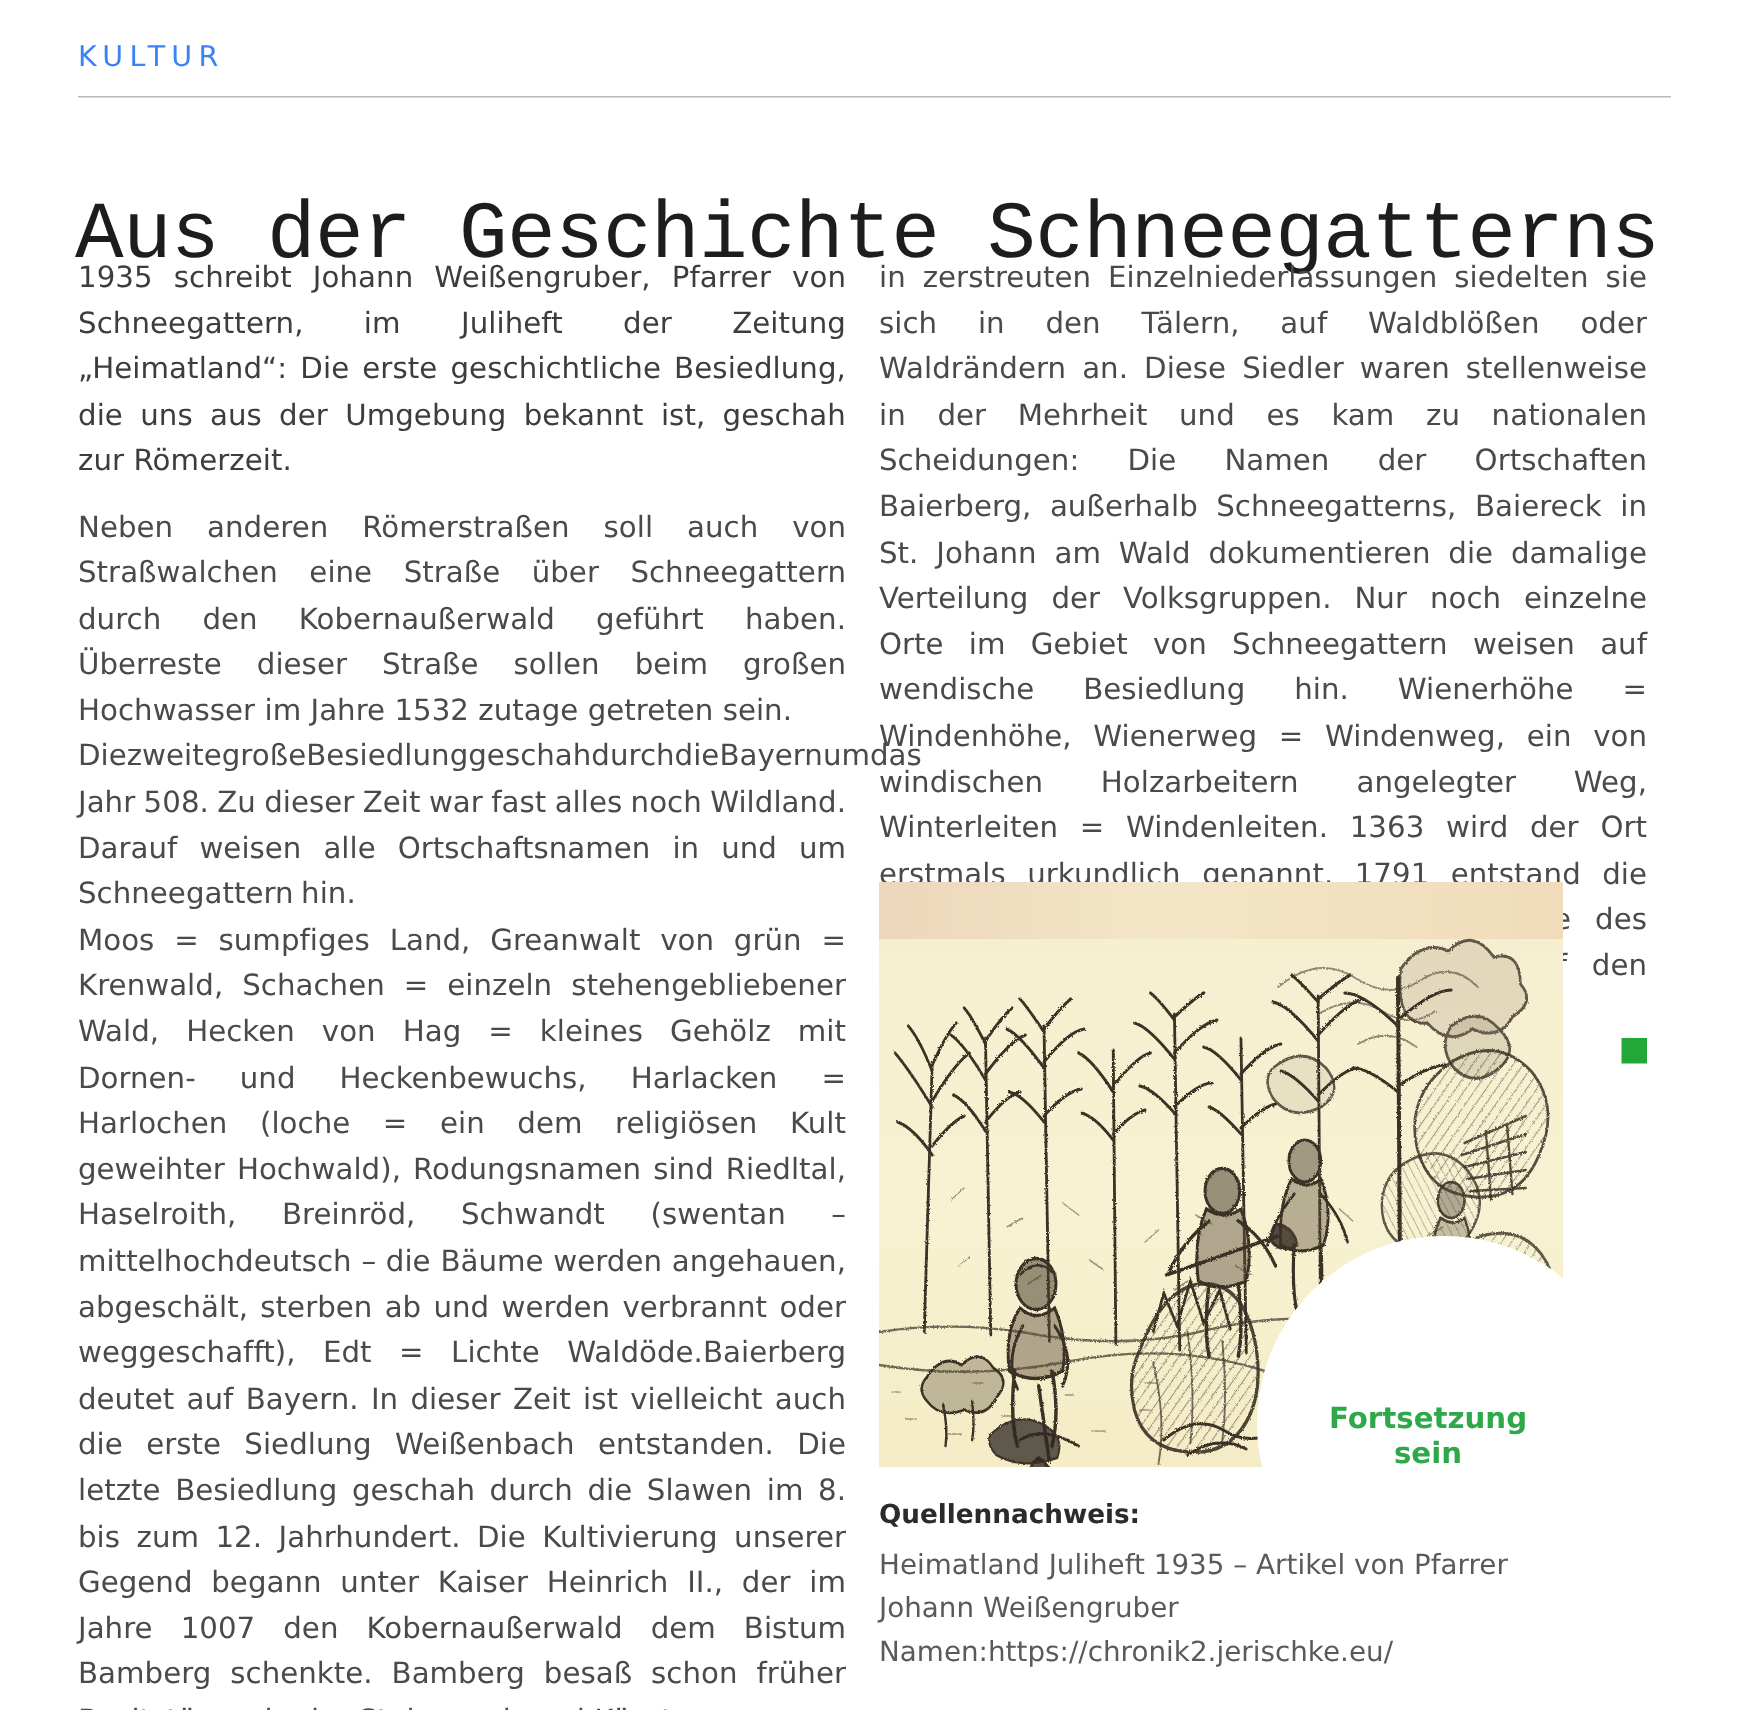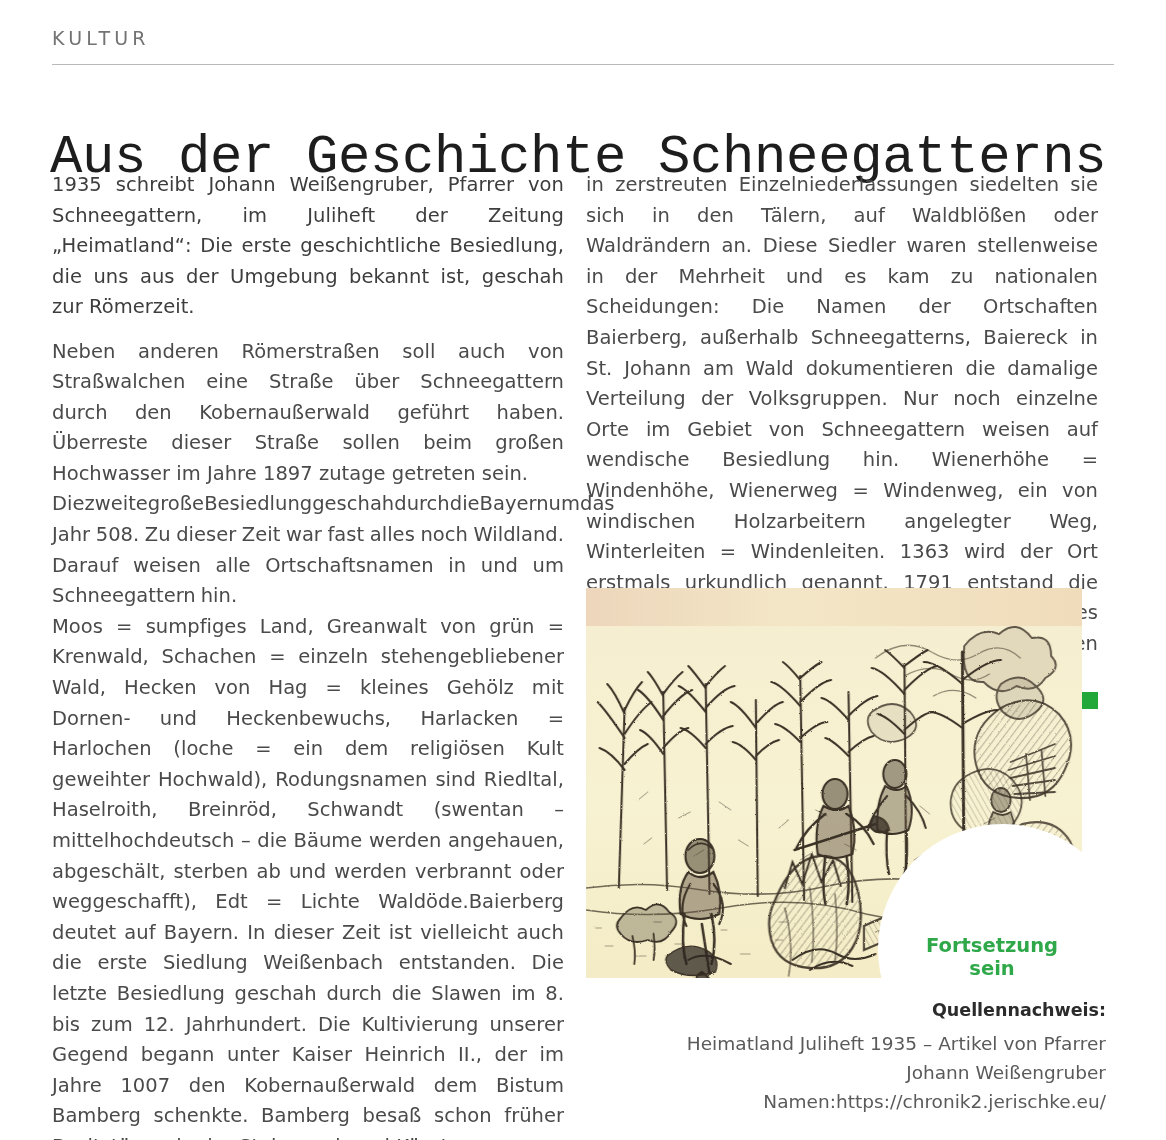--- a/index.html
+++ b/index.html
@@ -27,21 +27,21 @@
   
   .kicker-wrap {
     position: absolute;
     left: 52px;
     top: 28px;
     width: 1062px;
   }
   .kicker {
     font-size: 19px;
     letter-spacing: 4.2px;
-    color: #737373;
+    color: #3b82f6;
     font-weight: 400;
     line-height: 1.1;
     font-family: "DejaVu Sans", "Liberation Sans", sans-serif;
   }
   .rule {
     margin-top: 15px;
     height: 1px;
     background: #b9b9b9;
     width: 100%;
   }
@@ -108,21 +108,20 @@
     background: #21a838;
   }
 
   
   .figure {
     position: absolute;
     left: 586px;
     top: 588px;
     width: 456px;
     height: 390px;
-    padding-left: 40px;
   }
   .engraving {
     position: absolute;
     inset: 0;
     overflow: hidden;
     background: #f4efc9;
   }
   .engraving svg { display: block; width: 100%; height: 100%; }
 
   
@@ -156,52 +155,50 @@
     line-height: 23px;
     font-family: "DejaVu Sans", "Liberation Sans", sans-serif;
   }
 
   
   .source {
     position: absolute;
     left: 586px;
     top: 997px;
     width: 520px;
-    text-align: right;
   }
   .source-title {
     font-size: 17.5px;
     font-weight: bold;
     color: #2b2b2b;
     line-height: 26px;
     margin-bottom: 6px;
   }
   .source-line {
     font-size: 18.5px;
     color: #5a5a5a;
     line-height: 29px;
     letter-spacing: 0.02px;
-    margin-left: 28px;
   }
 </style>
 </head>
 <body>
 
 <div class="page">
 
   <div class="kicker-wrap">
     <div class="kicker">KULTUR</div>
     <div class="rule"></div>
   </div>
 
   <h1 class="headline">Aus der Geschichte Schneegatterns</h1>
 
   <div class="col col-left">
     <p class="lead">1935 schreibt Johann Weißengruber, Pfarrer von Schneegattern, im Juliheft der Zeitung „Heimatland“: Die erste geschichtliche Besiedlung, die uns aus der Umgebung bekannt ist, geschah zur Römerzeit.</p>
-    <p class="body">Neben anderen Römerstraßen soll auch von Straßwalchen eine Straße über Schneegattern durch den Kobernaußerwald geführt haben. Überreste dieser Straße sollen beim großen Hochwasser im Jahre 1897 zutage getreten sein.</p>
+    <p class="body">Neben anderen Römerstraßen soll auch von Straßwalchen eine Straße über Schneegattern durch den Kobernaußerwald geführt haben. Überreste dieser Straße sollen beim großen Hochwasser im Jahre 1532 zutage getreten sein.</p>
     <p class="body tight" style="margin-top:0">DiezweitegroßeBesiedlunggeschahdurchdieBayernumdas Jahr 508. Zu dieser Zeit war fast alles noch Wildland. Darauf weisen alle Ortschaftsnamen in und um Schneegattern hin.</p>
     <p class="body" style="margin-top:0">Moos = sumpfiges Land, Greanwalt von grün = Krenwald, Schachen = einzeln stehengebliebener Wald, Hecken von Hag = kleines Gehölz mit Dornen- und Heckenbewuchs,  Harlacken = Harlochen (loche = ein dem religiösen Kult geweihter Hochwald),  Rodungsnamen sind Riedltal, Haselroith, Breinröd, Schwandt (swentan – mittelhochdeutsch – die Bäume werden angehauen, abgeschält, sterben ab und werden verbrannt oder weggeschafft), Edt = Lichte Waldöde.Baierberg deutet auf Bayern.  In dieser Zeit ist vielleicht auch die erste Siedlung Weißenbach entstanden. Die letzte Besiedlung geschah durch die Slawen im 8. bis zum 12. Jahrhundert. Die Kultivierung unserer Gegend begann unter Kaiser Heinrich II., der im Jahre 1007 den Kobernaußerwald dem Bistum Bamberg schenkte. Bamberg besaß schon früher Besitztümer in der Steiermark und Kärnten.</p>
 
   </div>
 
   <div class="col col-right">
     <p class="body">in zerstreuten Einzelniederlassungen siedelten sie sich in den Tälern, auf Waldblößen oder Waldrändern an. Diese Siedler waren stellenweise in der Mehrheit und es kam zu nationalen Scheidungen: Die Namen der Ortschaften Baierberg, außerhalb Schneegatterns, Baiereck in St. Johann am Wald dokumentieren die damalige Verteilung der Volksgruppen. Nur noch einzelne Orte im Gebiet von Schneegattern weisen auf wendische Besiedlung hin. Wienerhöhe = Windenhöhe, Wienerweg = Windenweg, ein von windischen Holzarbeitern angelegter Weg, Winterleiten = Windenleiten. 1363 wird der Ort erstmals urkundlich genannt. 1791 entstand die erste Glashütte Schneegatterns. Der Name des heutigen Ortsteiles „Alte Hütte“ weist auf den ehemaligen Standort hin.</p>
     <div class="endmark-row">
       <span class="endmark"></span>
     </div>

